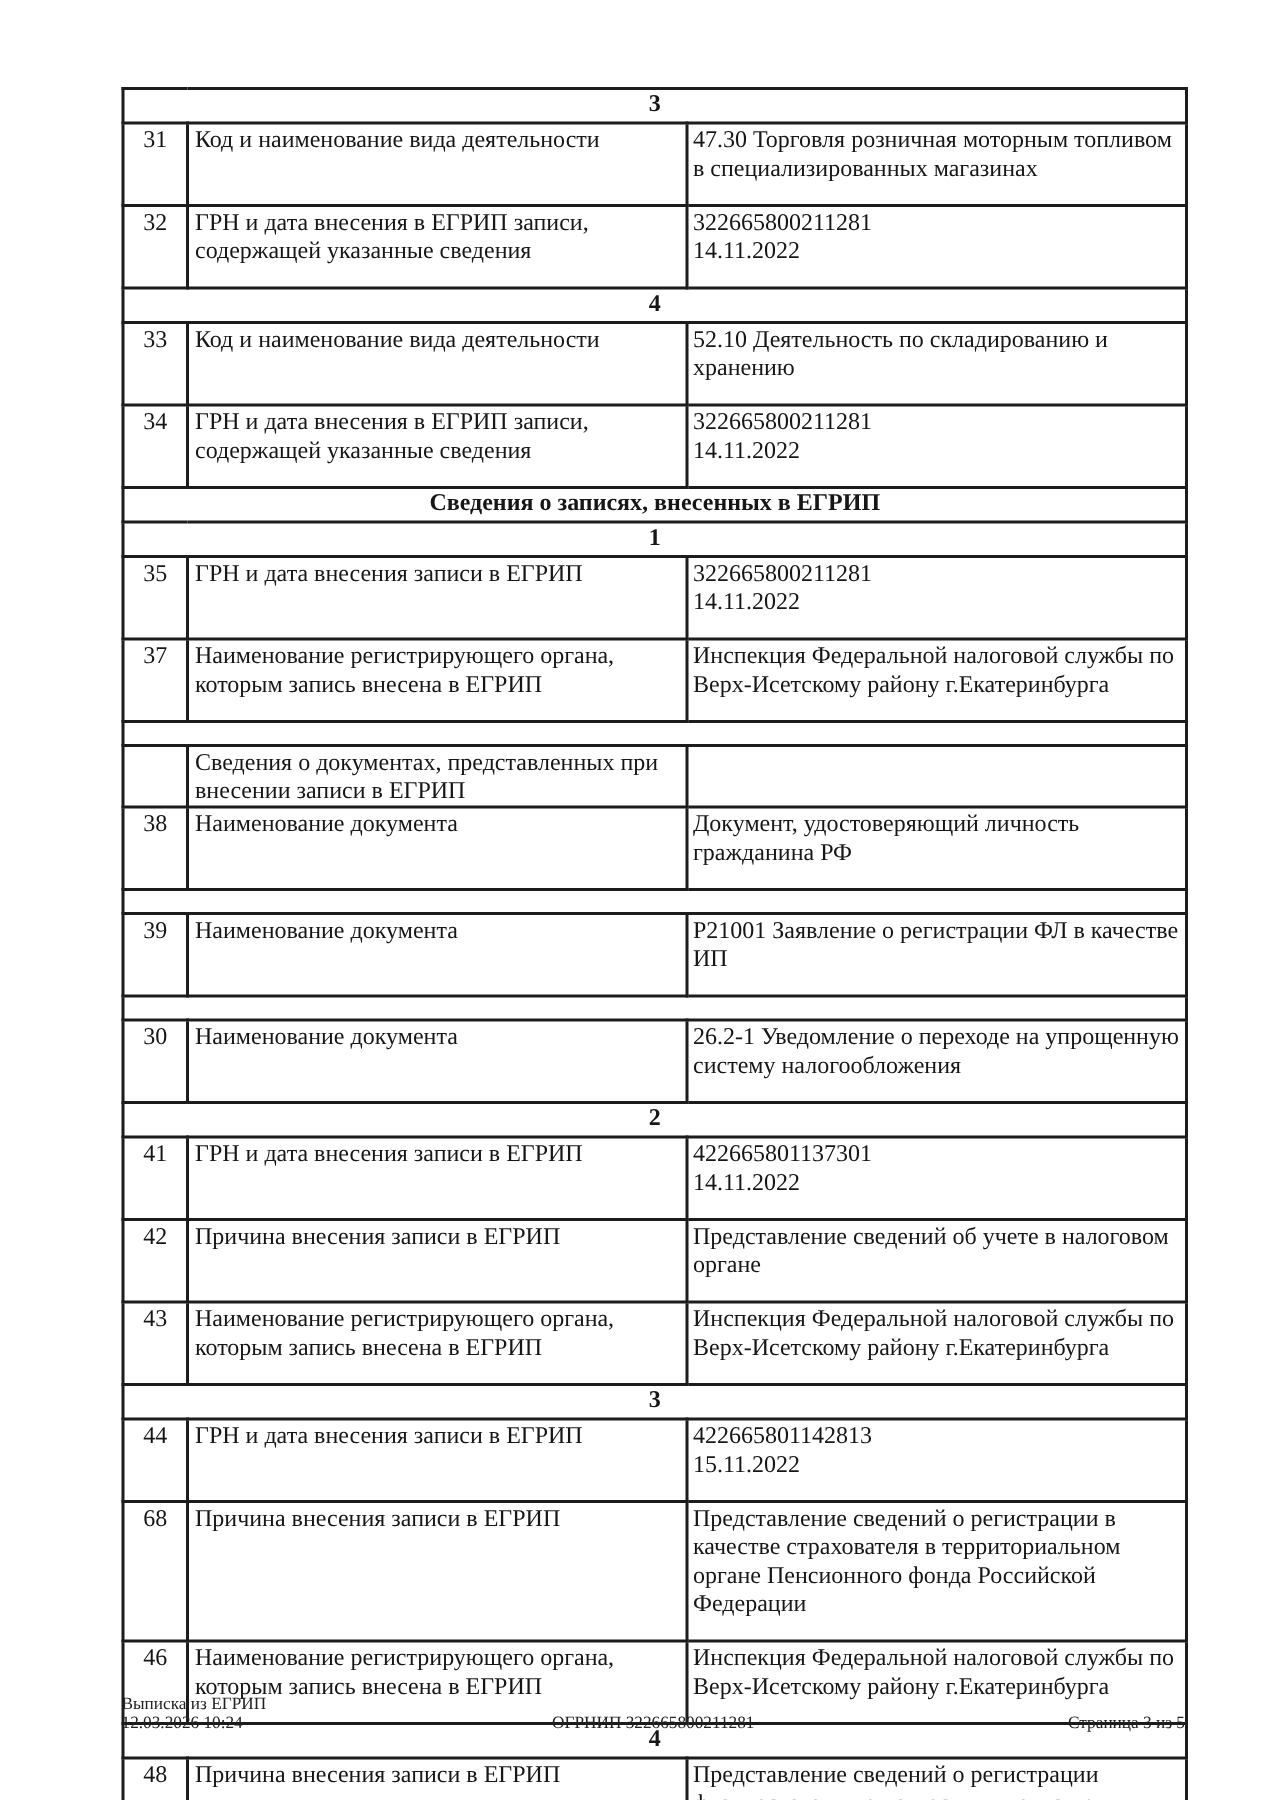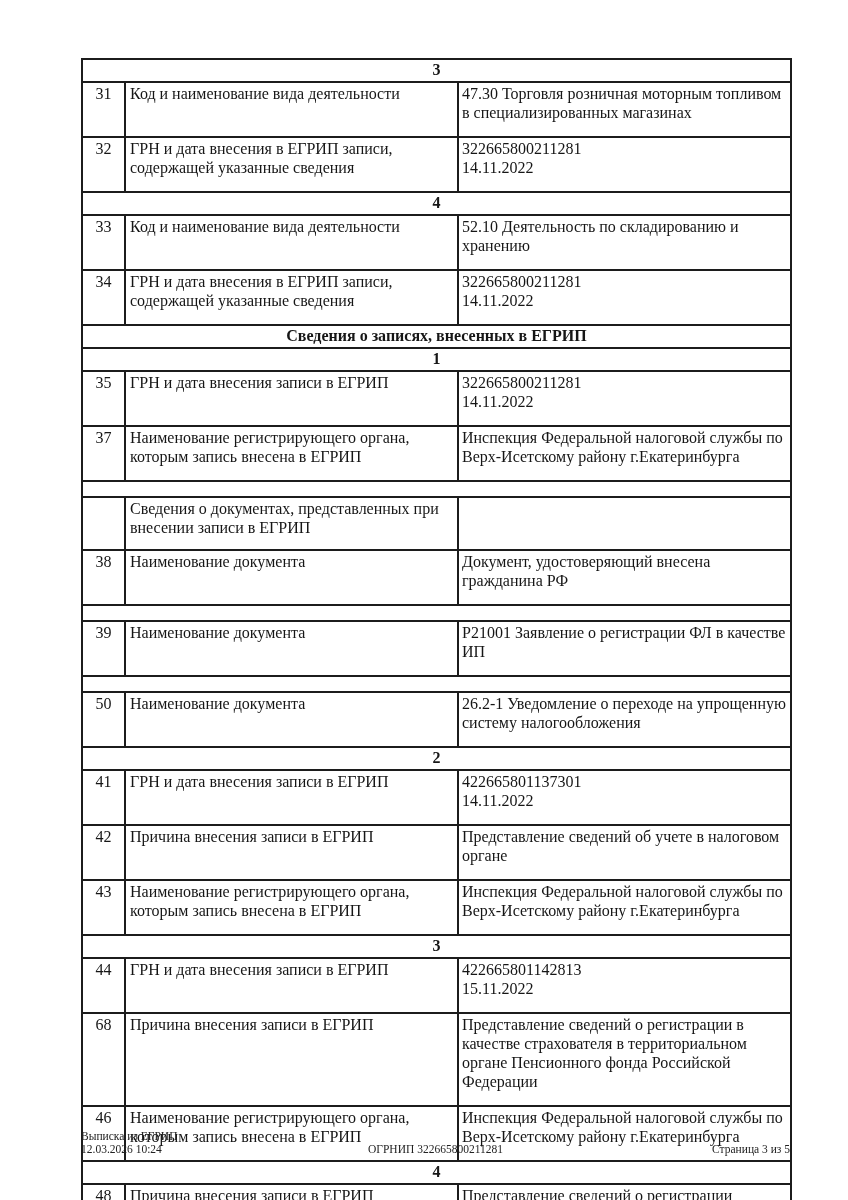--- a/index.html
+++ b/index.html
@@ -36,21 +36,21 @@
     color: #161616;
   }
   col.c-num   { width: 43px; }
   col.c-label { width: 333px; }
   col.c-value { width: 333px; }
   td.num-cell {
     text-align: center;
     padding: 1px 2px 18px 2px;
   }
   td.label-cell {
-    padding: 1px 2px 12px 4px;
+    padding: 1px 2px 0 4px;
   }
   td.value-cell {
     padding: 1px 2px 14px 3px;
     white-space: pre-line;
   }
   td.section-cell {
     text-align: center;
     font-weight: bold;
     padding: 0 0 2px 0;
   }
@@ -135,35 +135,35 @@
           <td colspan="3" class="spacer-cell"></td>
         </tr>
         <tr>
           <td class="num-cell"></td>
           <td class="label-cell">Сведения о документах, представленных при внесении записи в ЕГРИП</td>
           <td class="value-cell"></td>
         </tr>
         <tr>
           <td class="num-cell">38</td>
           <td class="label-cell">Наименование документа</td>
-          <td class="value-cell">Документ, удостоверяющий внесена гражданина РФ</td>
+          <td class="value-cell">Документ, удостоверяющий личность гражданина РФ</td>
         </tr>
         <tr>
           <td colspan="3" class="spacer-cell"></td>
         </tr>
         <tr>
           <td class="num-cell">39</td>
           <td class="label-cell">Наименование документа</td>
           <td class="value-cell">Р21001 Заявление о регистрации ФЛ в качестве ИП</td>
         </tr>
         <tr>
           <td colspan="3" class="spacer-cell"></td>
         </tr>
         <tr>
-          <td class="num-cell">50</td>
+          <td class="num-cell">30</td>
           <td class="label-cell">Наименование документа</td>
           <td class="value-cell">26.2-1 Уведомление о переходе на упрощенную систему налогообложения</td>
         </tr>
         <tr>
           <td colspan="3" class="section-cell">2</td>
         </tr>
         <tr>
           <td class="num-cell">41</td>
           <td class="label-cell">ГРН и дата внесения записи в ЕГРИП</td>
           <td class="value-cell">422665801137301

